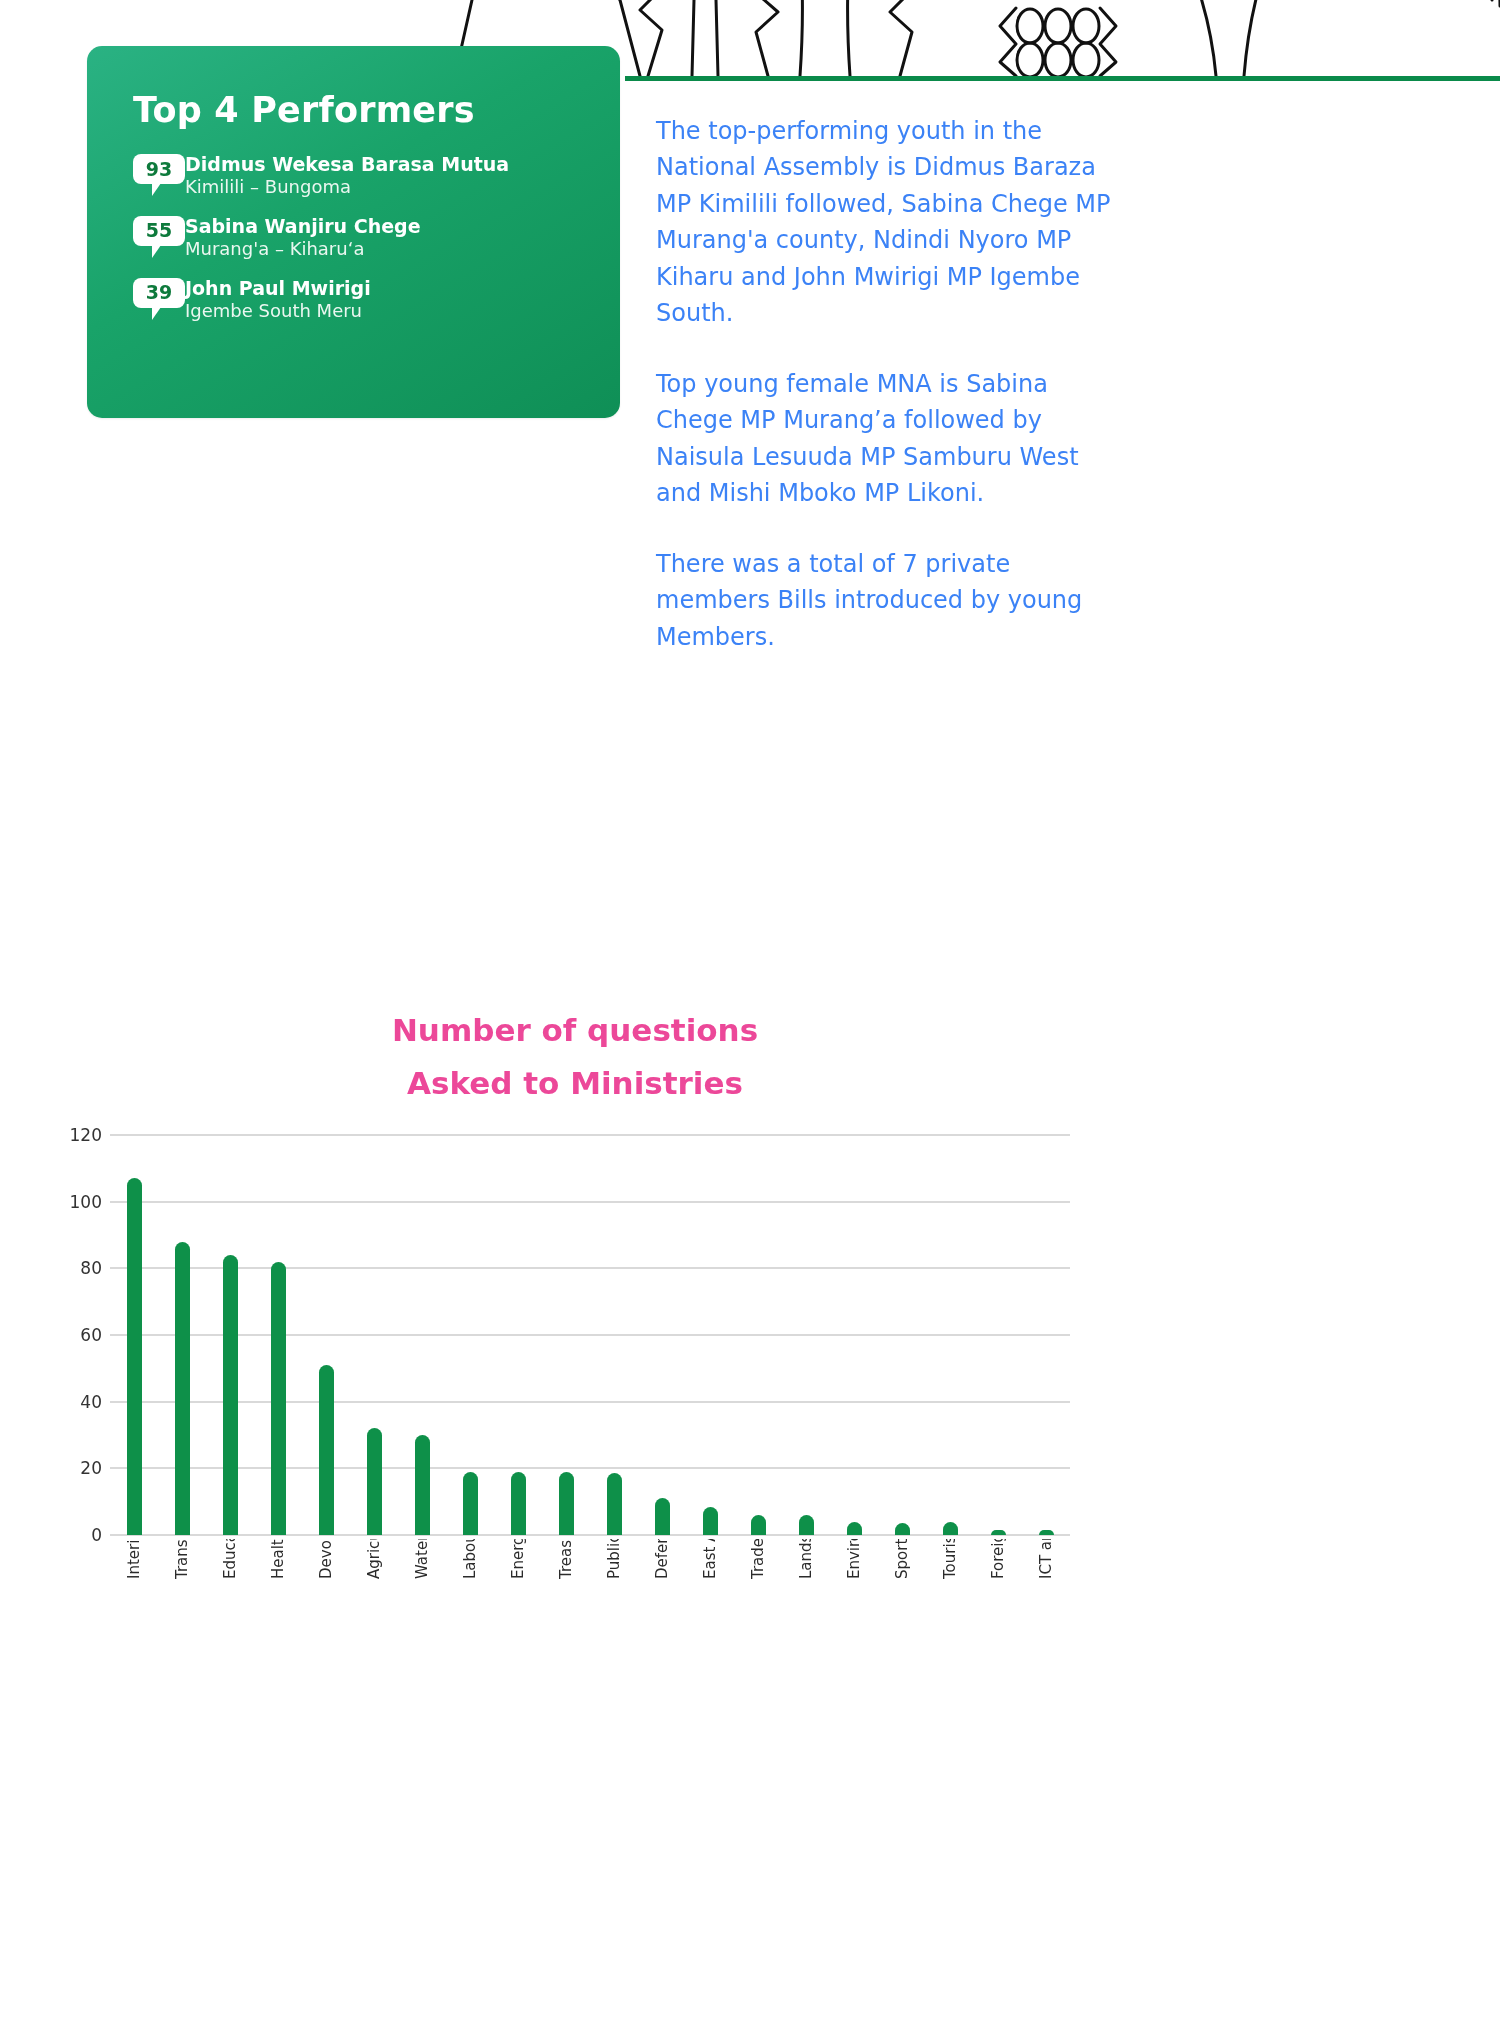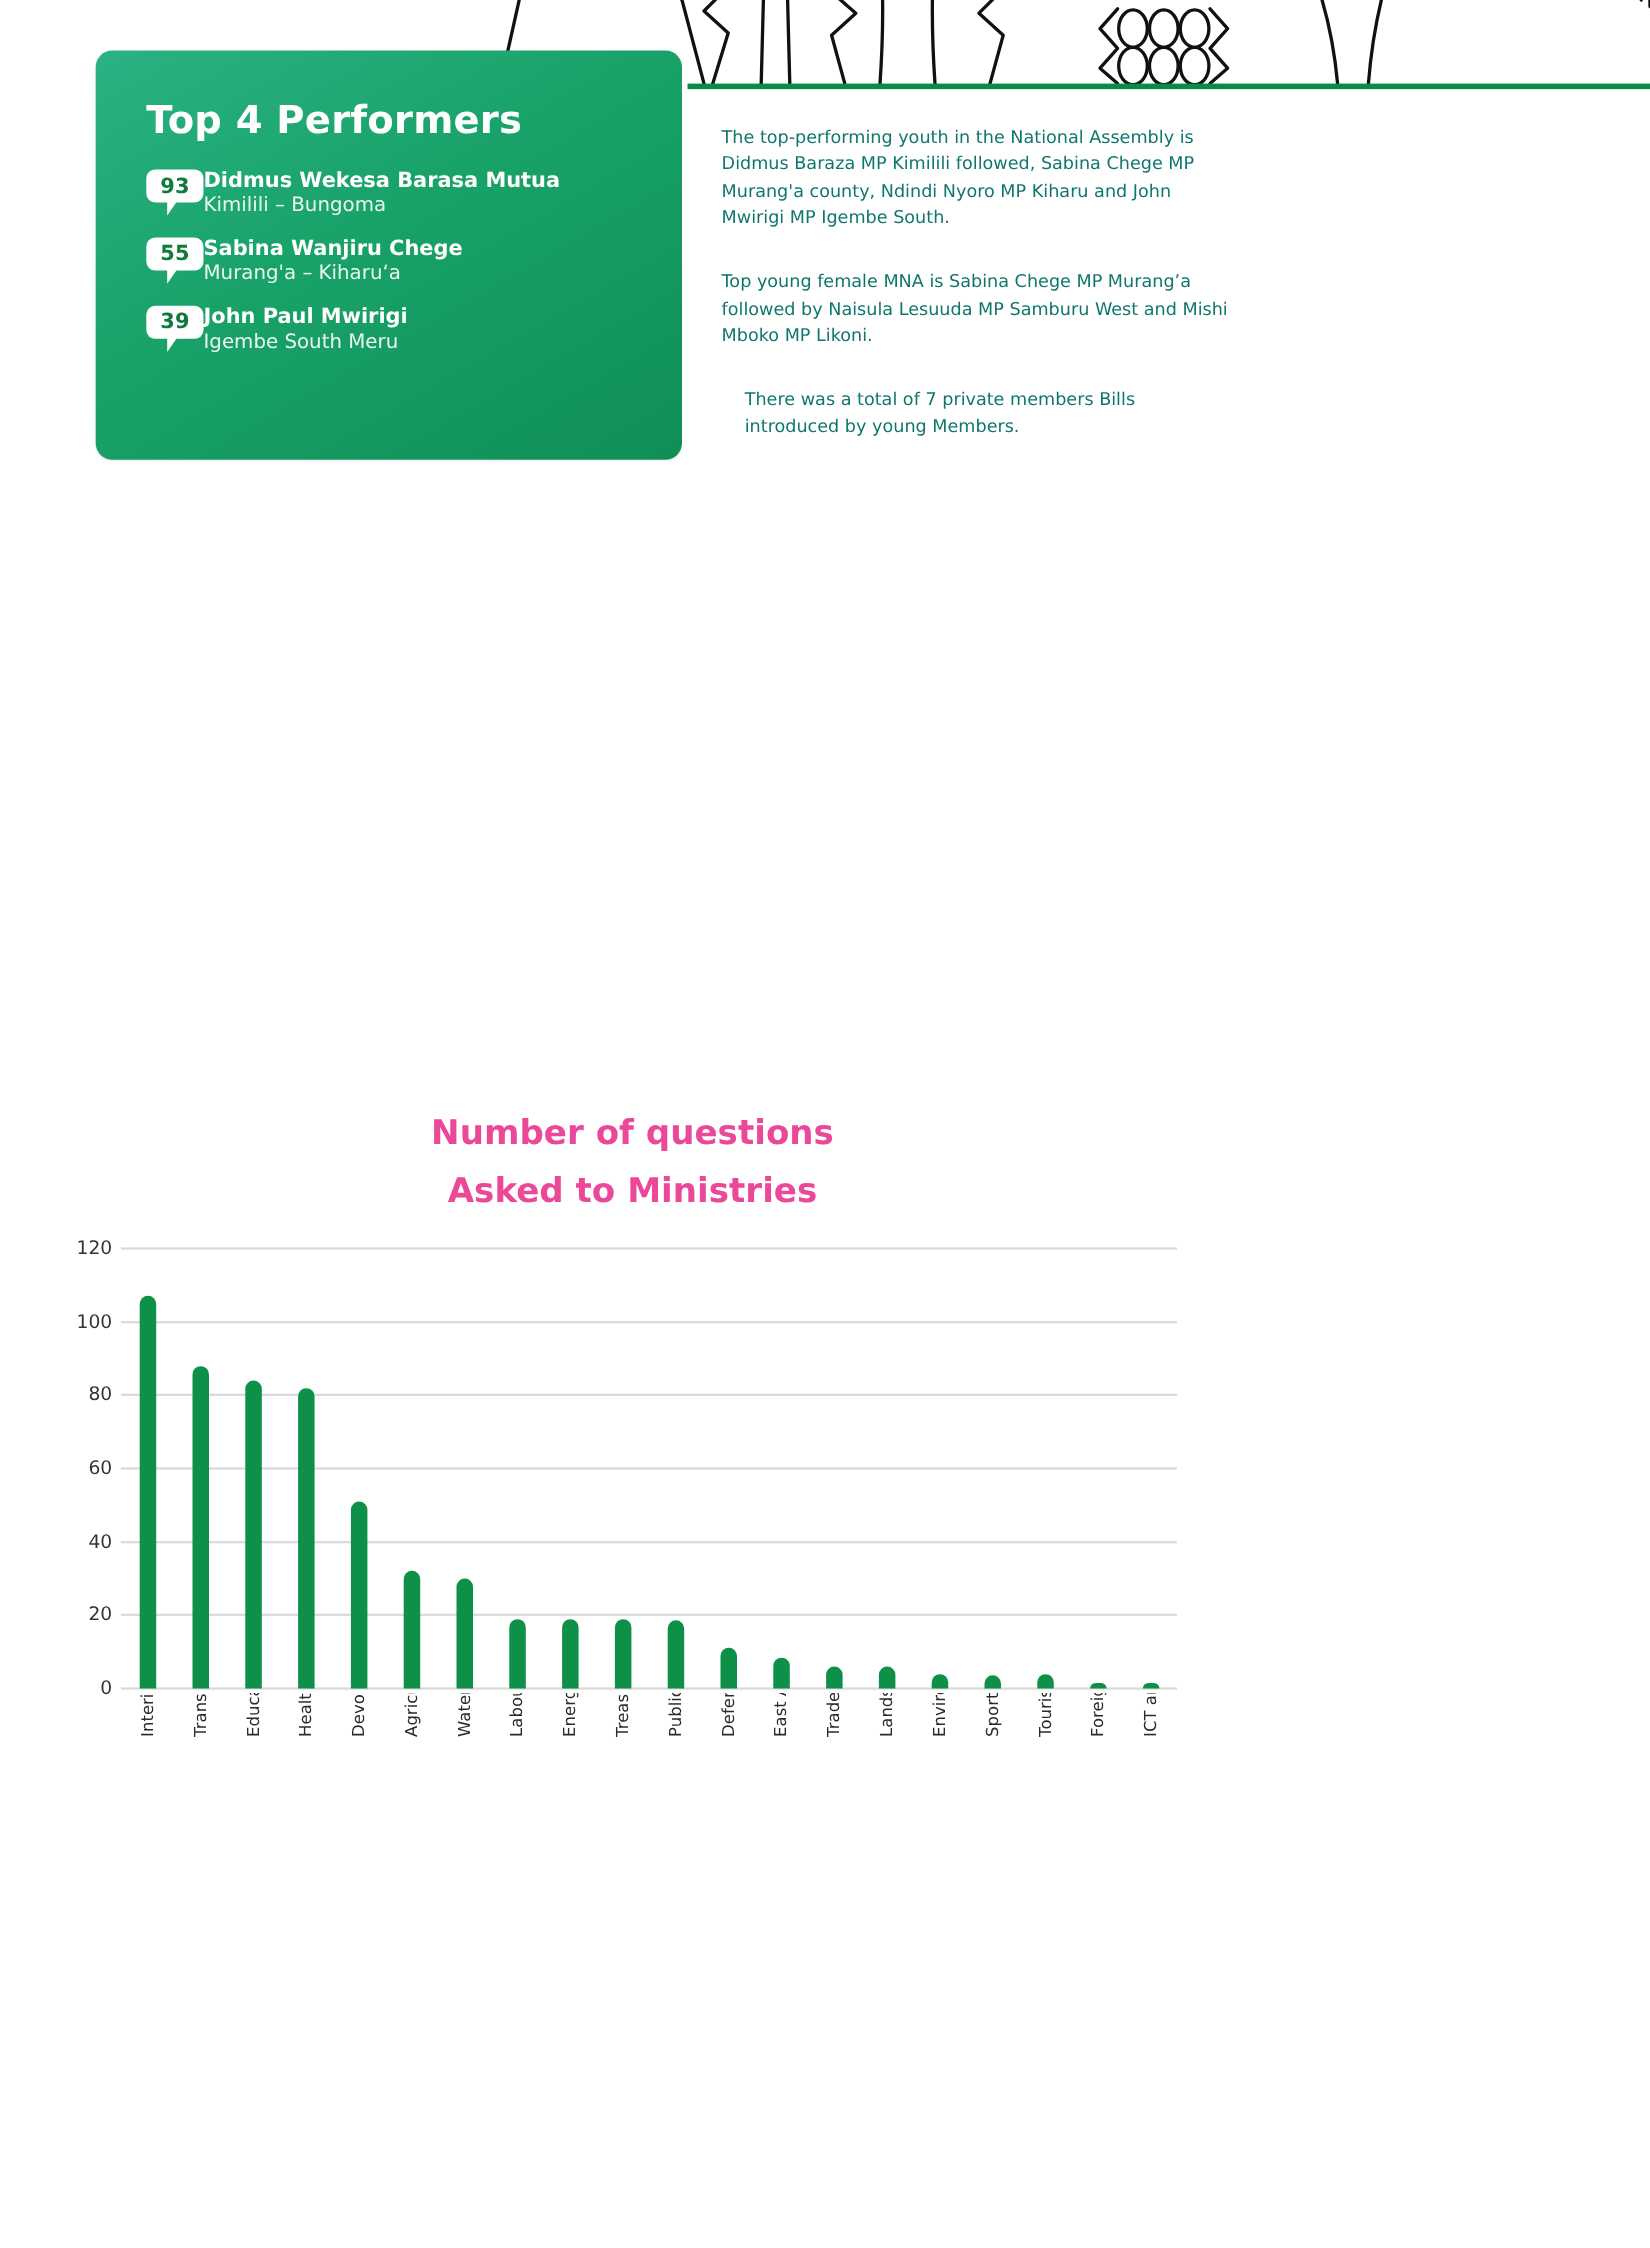--- a/index.html
+++ b/index.html
@@ -64,26 +64,26 @@
   }
   .perf-const {
     color: #eaf7f0; font-size: 18px; font-weight: 400; line-height: 1.3;
   }
 
   
   .copy {
     position: absolute; left: 656px; top: 113px; width: 462px;
   }
   .copy p {
-    color: #0f766e;
-    font-size: 16px;
+    color: #3b82f6;
+    font-size: 24px;
     line-height: 1.52;
     margin: 0 0 34px 0;
   }
-  .copy p:last-child { margin-bottom: 0; margin-left: 21px; }
+  .copy p:last-child { margin-bottom: 0; }
 
   
   .chart-title {
     position: absolute; left: 0; top: 1004px; width: 1150px;
     text-align: center;
     color: #ec4899;
     font-size: 31px; font-weight: 700; line-height: 1.72;
   }
   .chart {
     position: absolute; left: 60px; top: 1135px;

